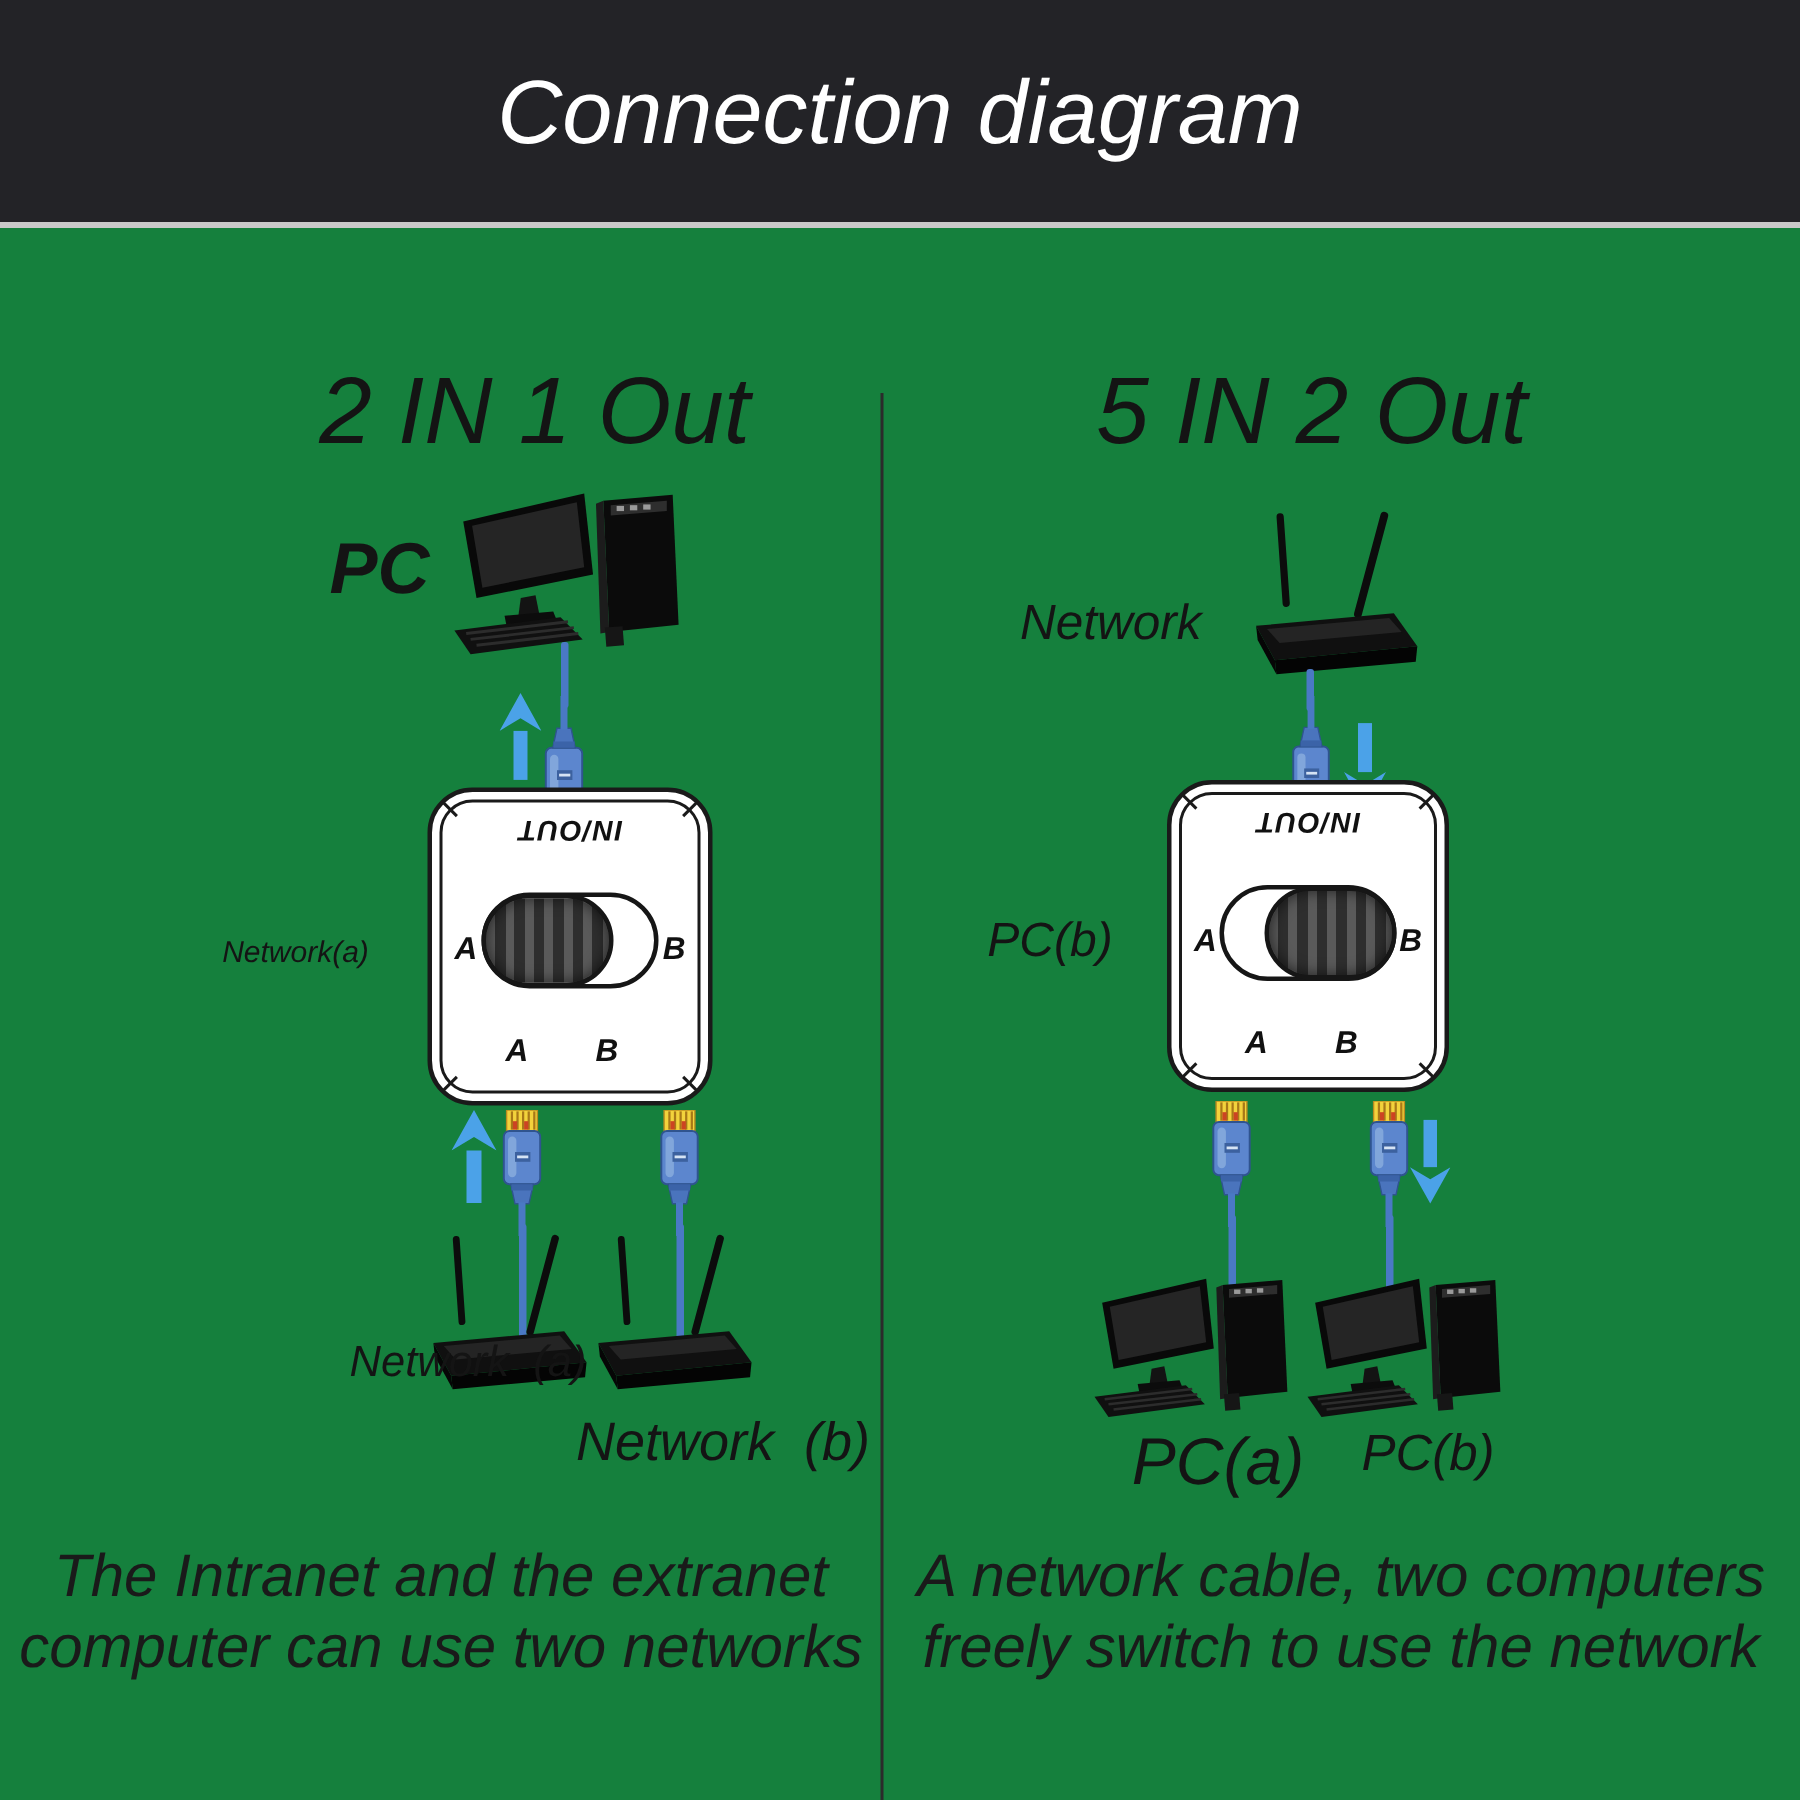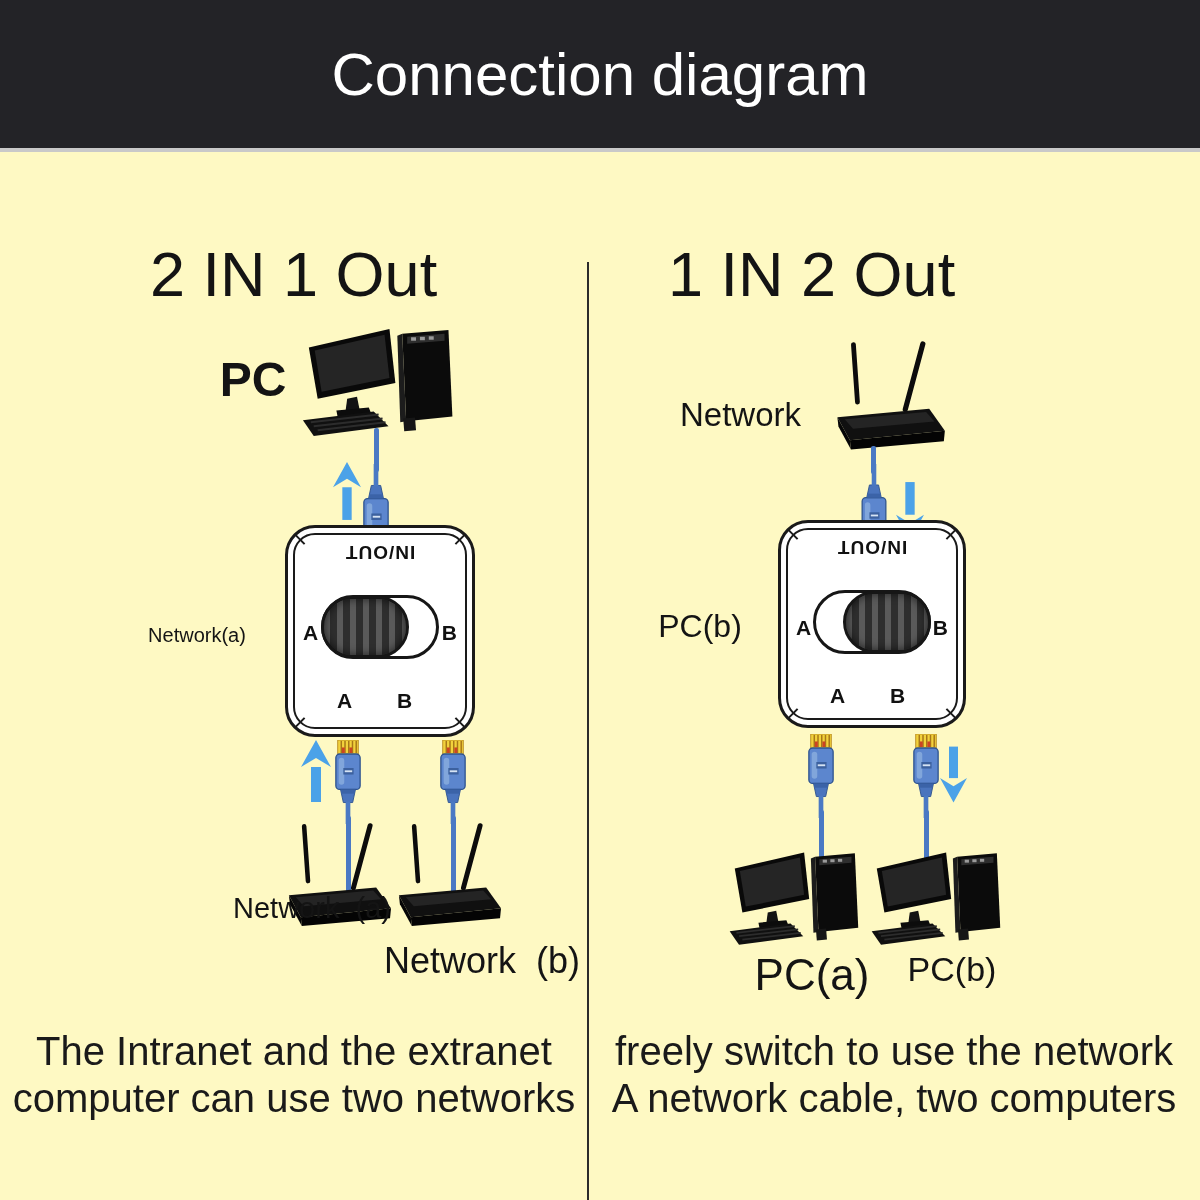--- a/index.html
+++ b/index.html
@@ -1,30 +1,30 @@
 <!DOCTYPE html>
 <html><head>
 <meta charset="utf-8">
 <style>
   * { margin:0; padding:0; box-sizing:border-box; }
   html,body { background:#fff; }
   body { font-family:"Liberation Sans","DejaVu Sans",sans-serif; }
-  .canvas { position:relative; width:1200px; height:1200px; background:#fef9c3; overflow:hidden; }
+  .canvas { position:relative; width:1200px; height:1200px; background:#15803d; overflow:hidden;font-style:italic; }
 
   
   .header { position:absolute; left:0; top:0; width:1200px; height:152px;
             background:#232327; border-bottom:4px solid #c9c9c9;
             display:flex; align-items:center; justify-content:center; }
   .header h1 { color:#fff; font-size:60px; font-weight:500; letter-spacing:0px; }
 
   
   .divider-v { position:absolute; left:587px; top:262px; width:2px; height:938px; background:#2b2b2b; }
 
   
-  .col-title { position:absolute; font-size:63px; font-weight:400; color:#141414; text-align:left; }
+  .col-title { position:absolute; font-size:63px; font-weight:400; color:#141414; text-align:right; }
   #l-title { left:150px; top:238px; width:350px; }
   #r-title { left:668px; top:238px; width:350px; }
 
   
   .dev-label { position:absolute; color:#141414; text-align:center; }
   #l-pc-label   { left:218px; top:352px; width:70px;  font-size:48px; font-weight:600; }
   #r-net-label  { left:658px; top:396px; width:165px; font-size:33px; font-weight:500; }
   #l-side-label { left:118px; top:624px; width:158px; font-size:20px; font-weight:500; }
   #r-side-label { left:652px; top:608px; width:96px;  font-size:32px; font-weight:500; }
   .pre { white-space:pre; }
@@ -206,21 +206,21 @@
       <use href="#sym-router"></use>
     </svg>
   <div class="dev-label pre" id="l-net-a">Network  (a)</div>
   <div class="dev-label pre" id="l-net-b">Network  (b)</div>
 
   <div class="caption" id="l-caption">
     <div>The Intranet and the extranet</div>
     <div>computer can use two networks</div>
   </div>
 
-  <div class="col-title" id="r-title">1 IN 2 Out</div>
+  <div class="col-title" id="r-title">5 IN 2 Out</div>
 
   <div class="dev-label" id="r-net-label">Network</div>
   <svg class="gfx" id="r-router">
       <use href="#sym-router"></use>
     </svg>
 
   <div class="cable" id="r-cable-top"></div>
   <svg class="gfx flip-y" id="r-rj45-top">
       <use href="#sym-rj45-up"></use>
     </svg>
@@ -260,17 +260,17 @@
   <svg class="gfx" id="r-pc-a">
       <use href="#sym-pc"></use>
     </svg>
   <svg class="gfx" id="r-pc-b">
       <use href="#sym-pc"></use>
     </svg>
   <div class="dev-label" id="r-pca-label">PC(a)</div>
   <div class="dev-label" id="r-pcb-label">PC(b)</div>
 
   <div class="caption" id="r-caption">
+    <div>A network cable, two computers</div>
     <div>freely switch to use the network</div>
-    <div>A network cable, two computers</div>
   </div>
 
 </div>
 
 </body></html>

